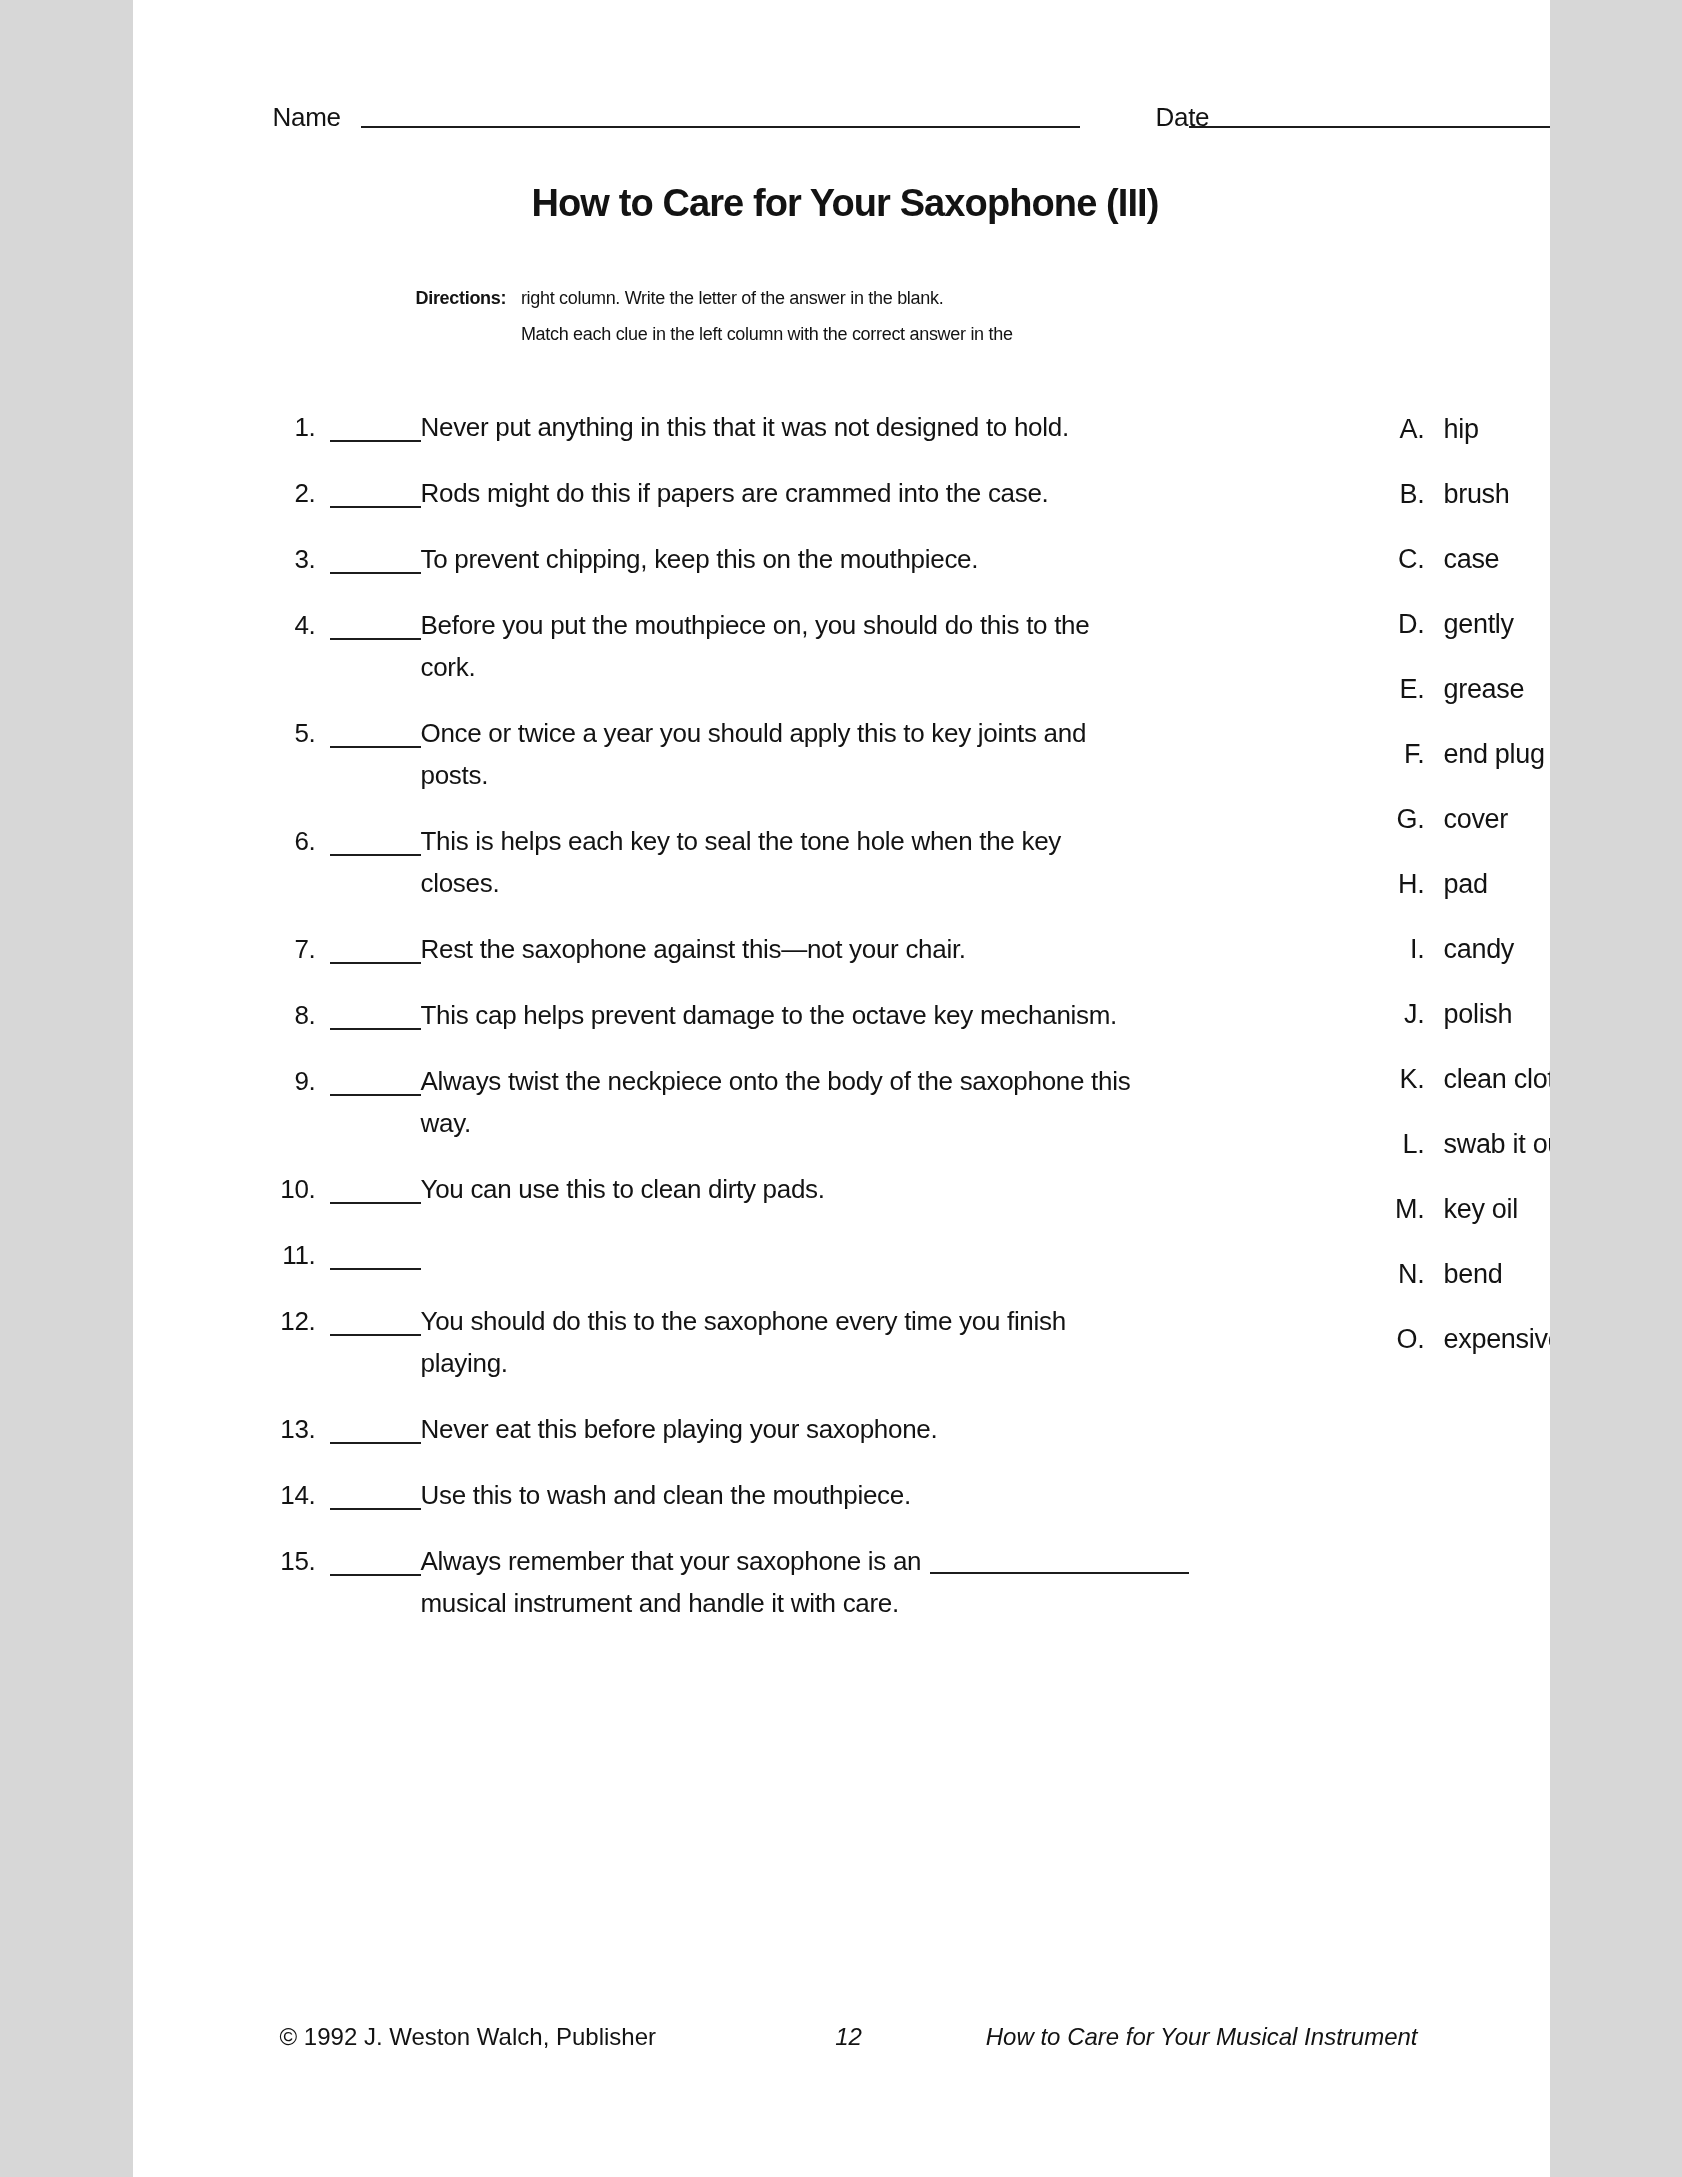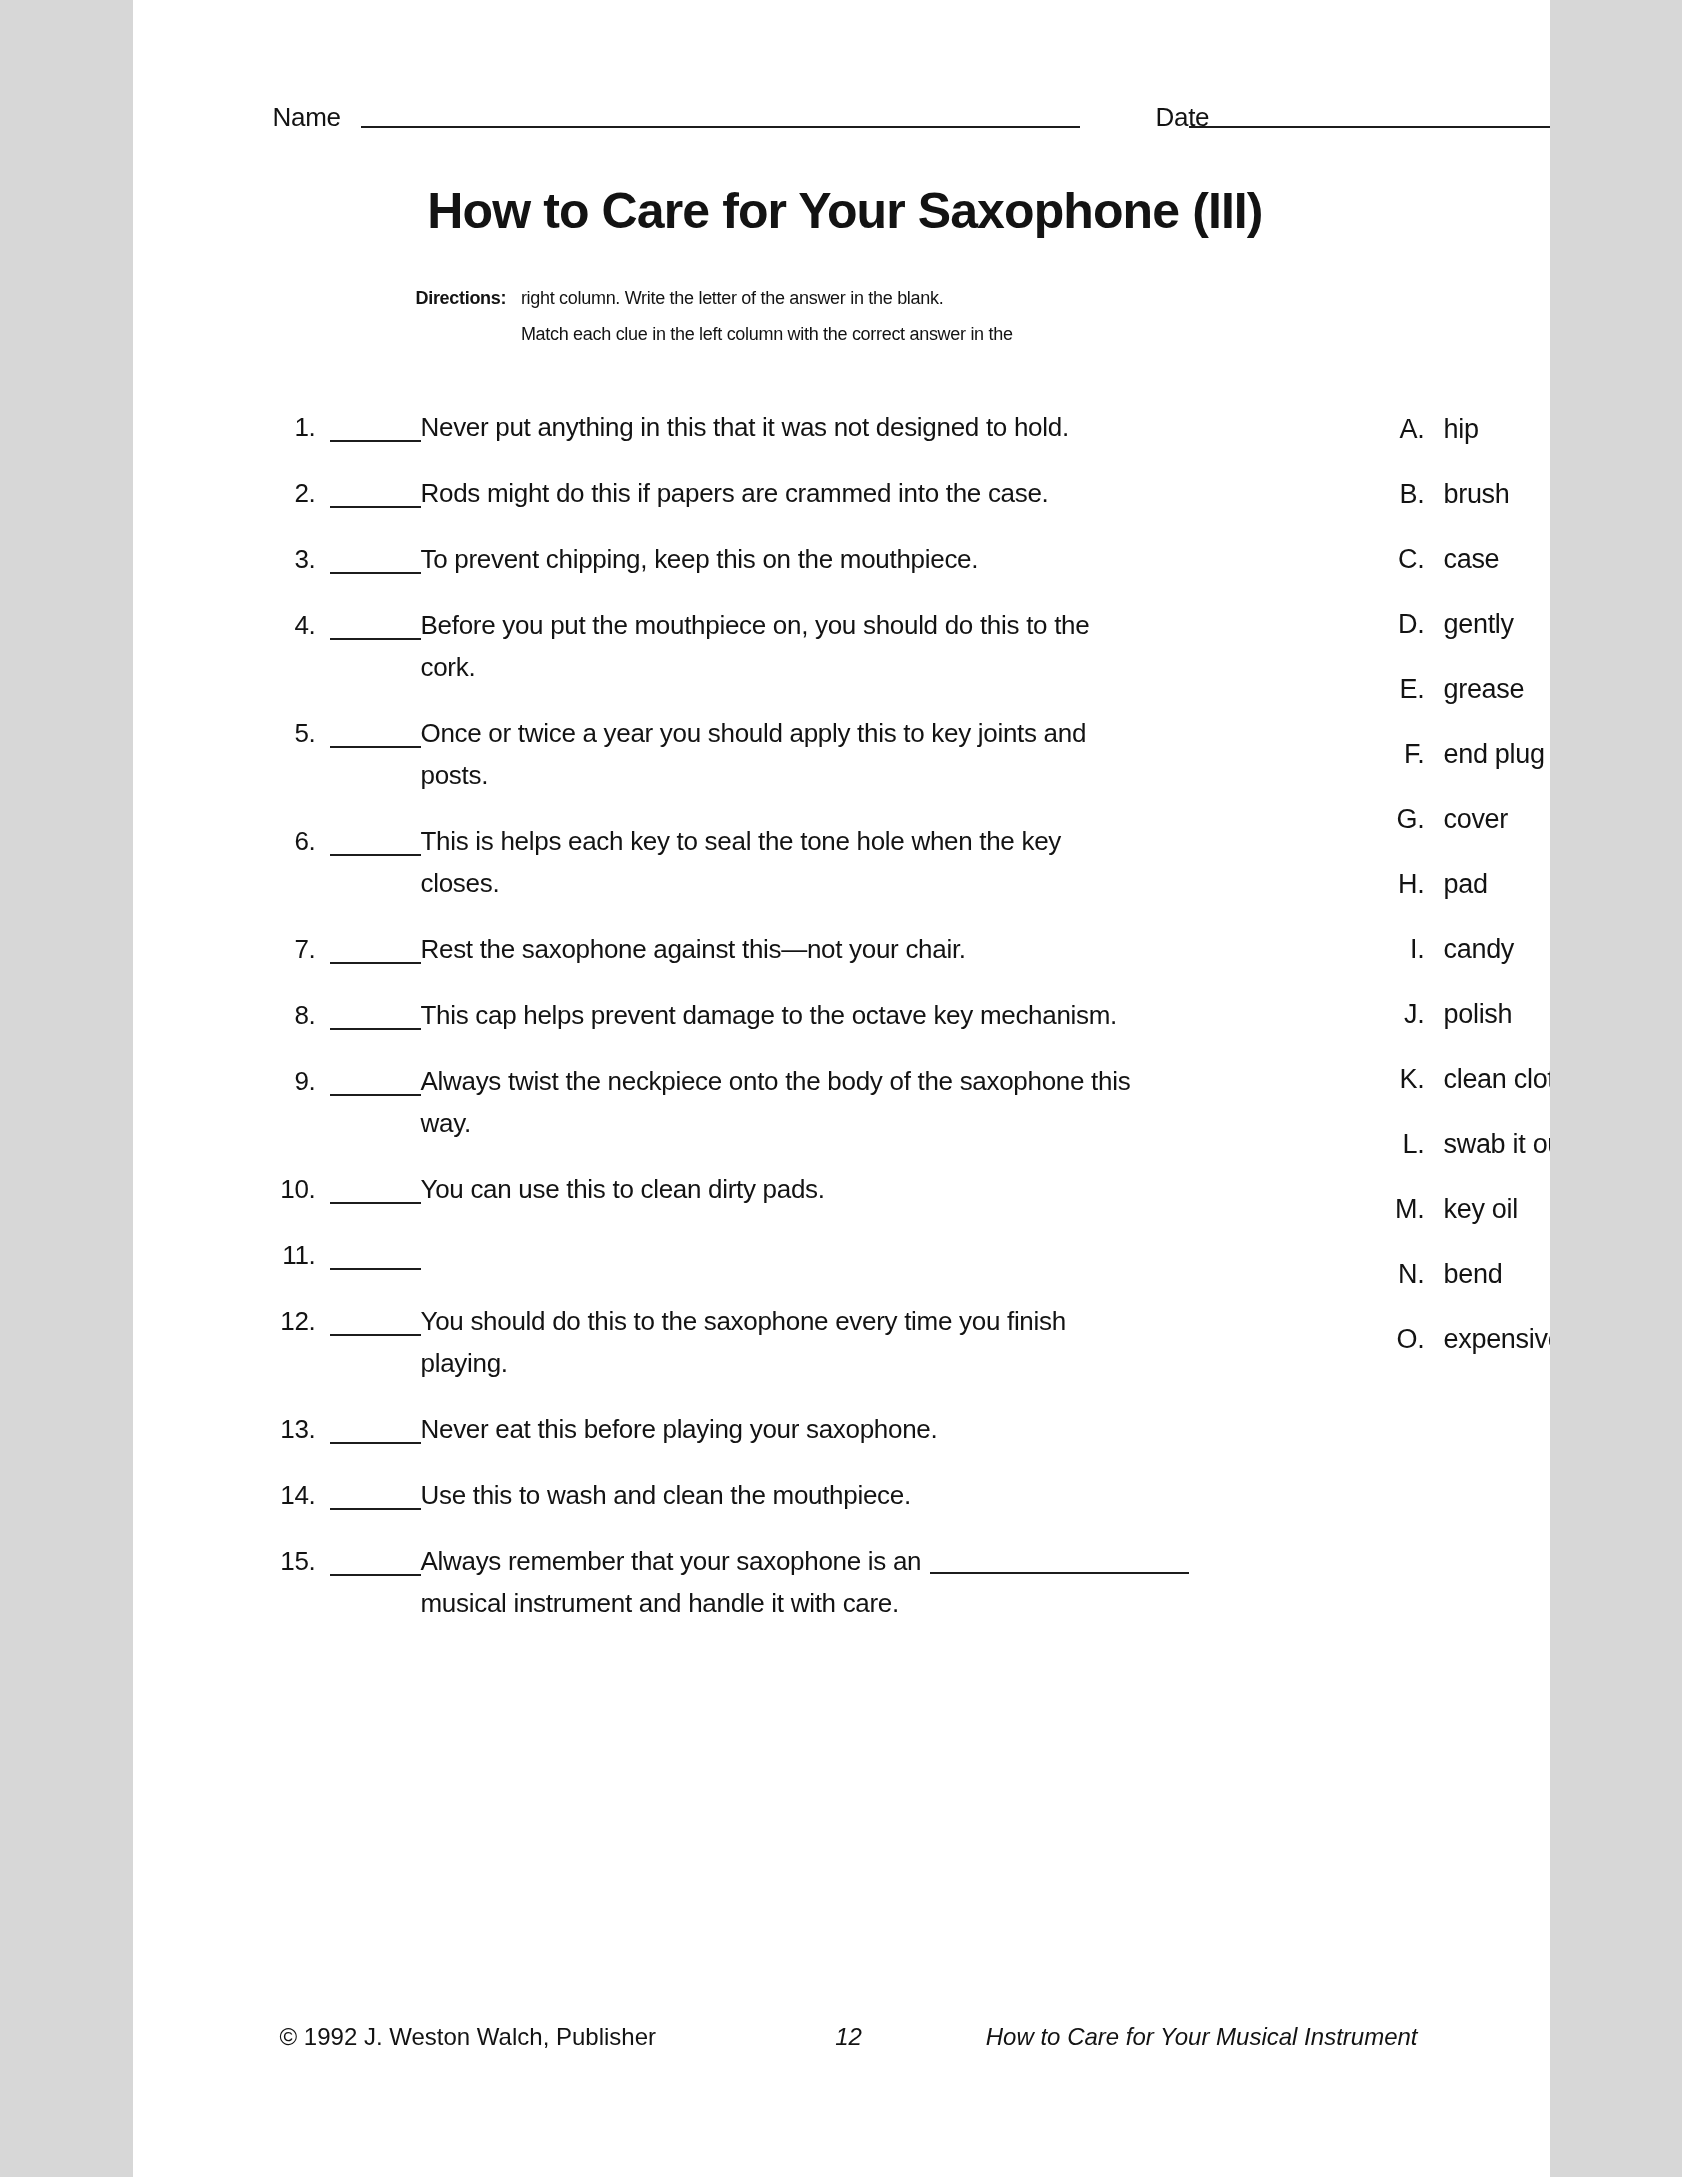--- a/index.html
+++ b/index.html
@@ -20,21 +20,21 @@
   .date-label { left: 982px; top: 102px; margin-left: 41px; }
   .hdr-line { position: absolute; border-bottom: 2.6px solid #1c1c1c; height: 0; }
   .name-line { left: 228px; width: 719px; top: 126px; }
   .date-line { left: 1056px; width: 489px; top: 126px; }
 
   
   .page-title {
     position: absolute;
     left: 0; right: 12px; top: 182px;
     text-align: center;
-    font-size: 50px;
+    font-size: 38px;
     font-weight: bold;
     letter-spacing: -0.9px;
     padding-left: 20px;
   }
 
   
   .directions {
     position: absolute;
     left: 283px; top: 280px;
     display: flex;

